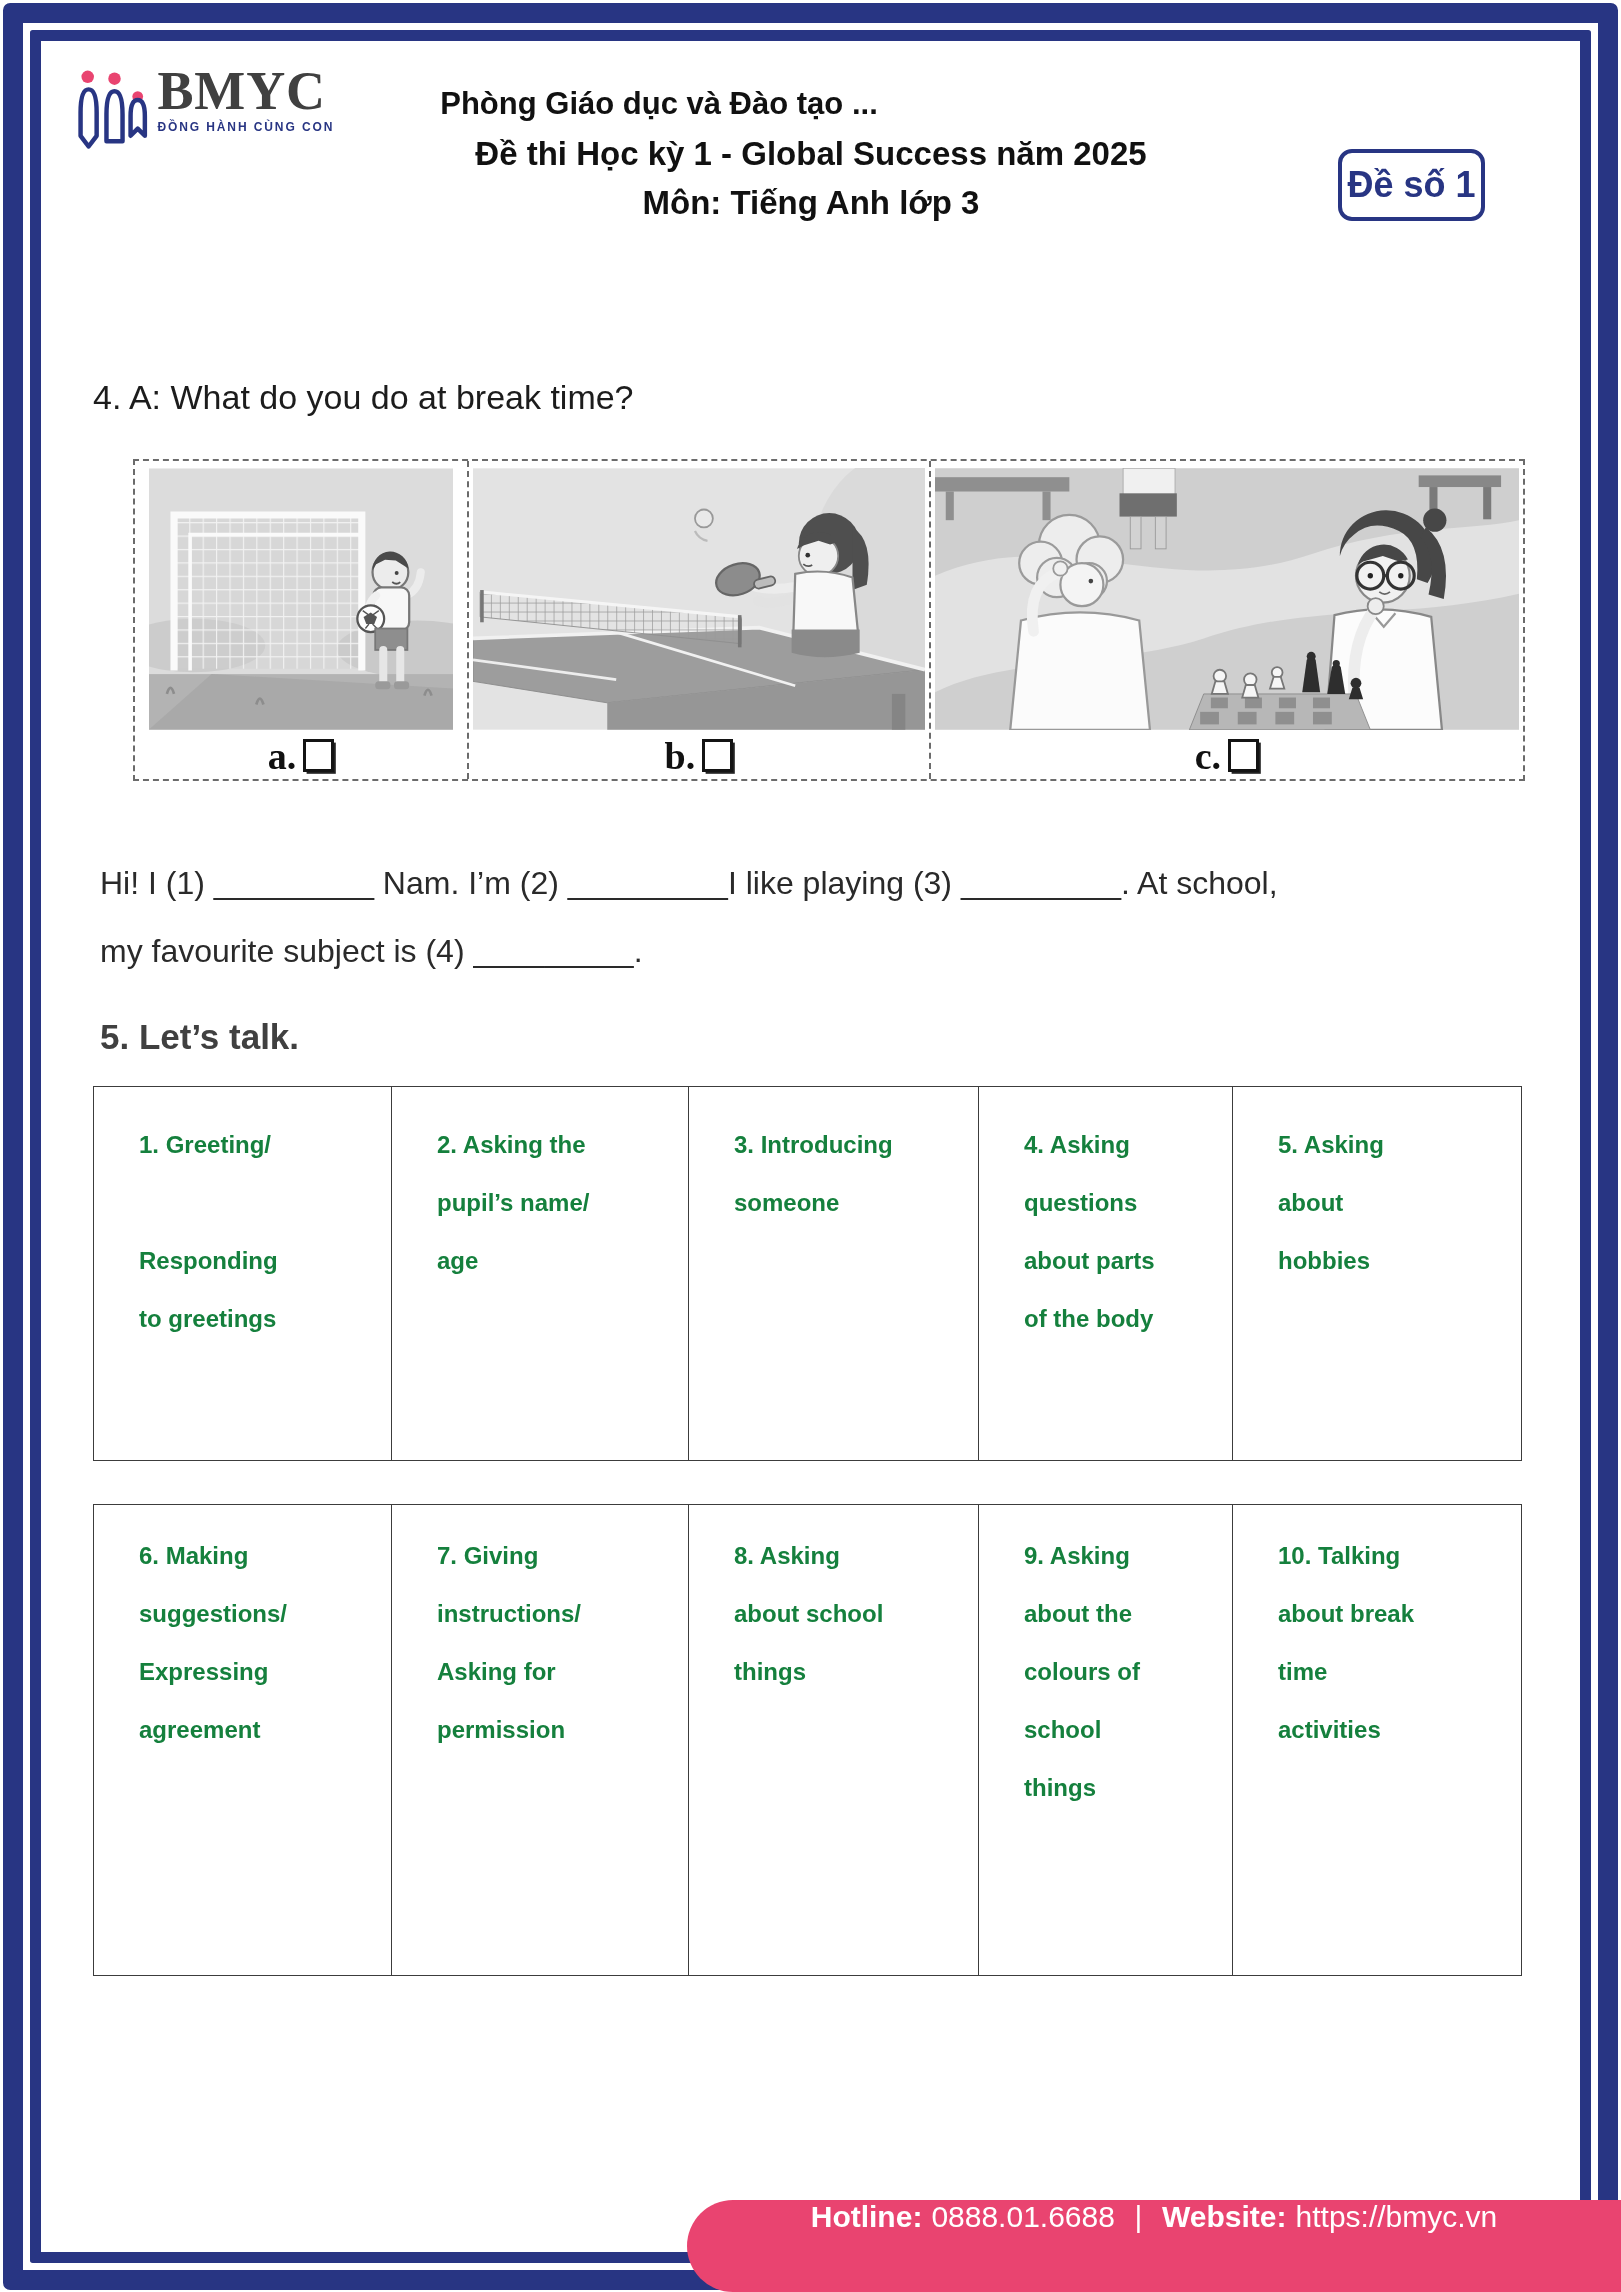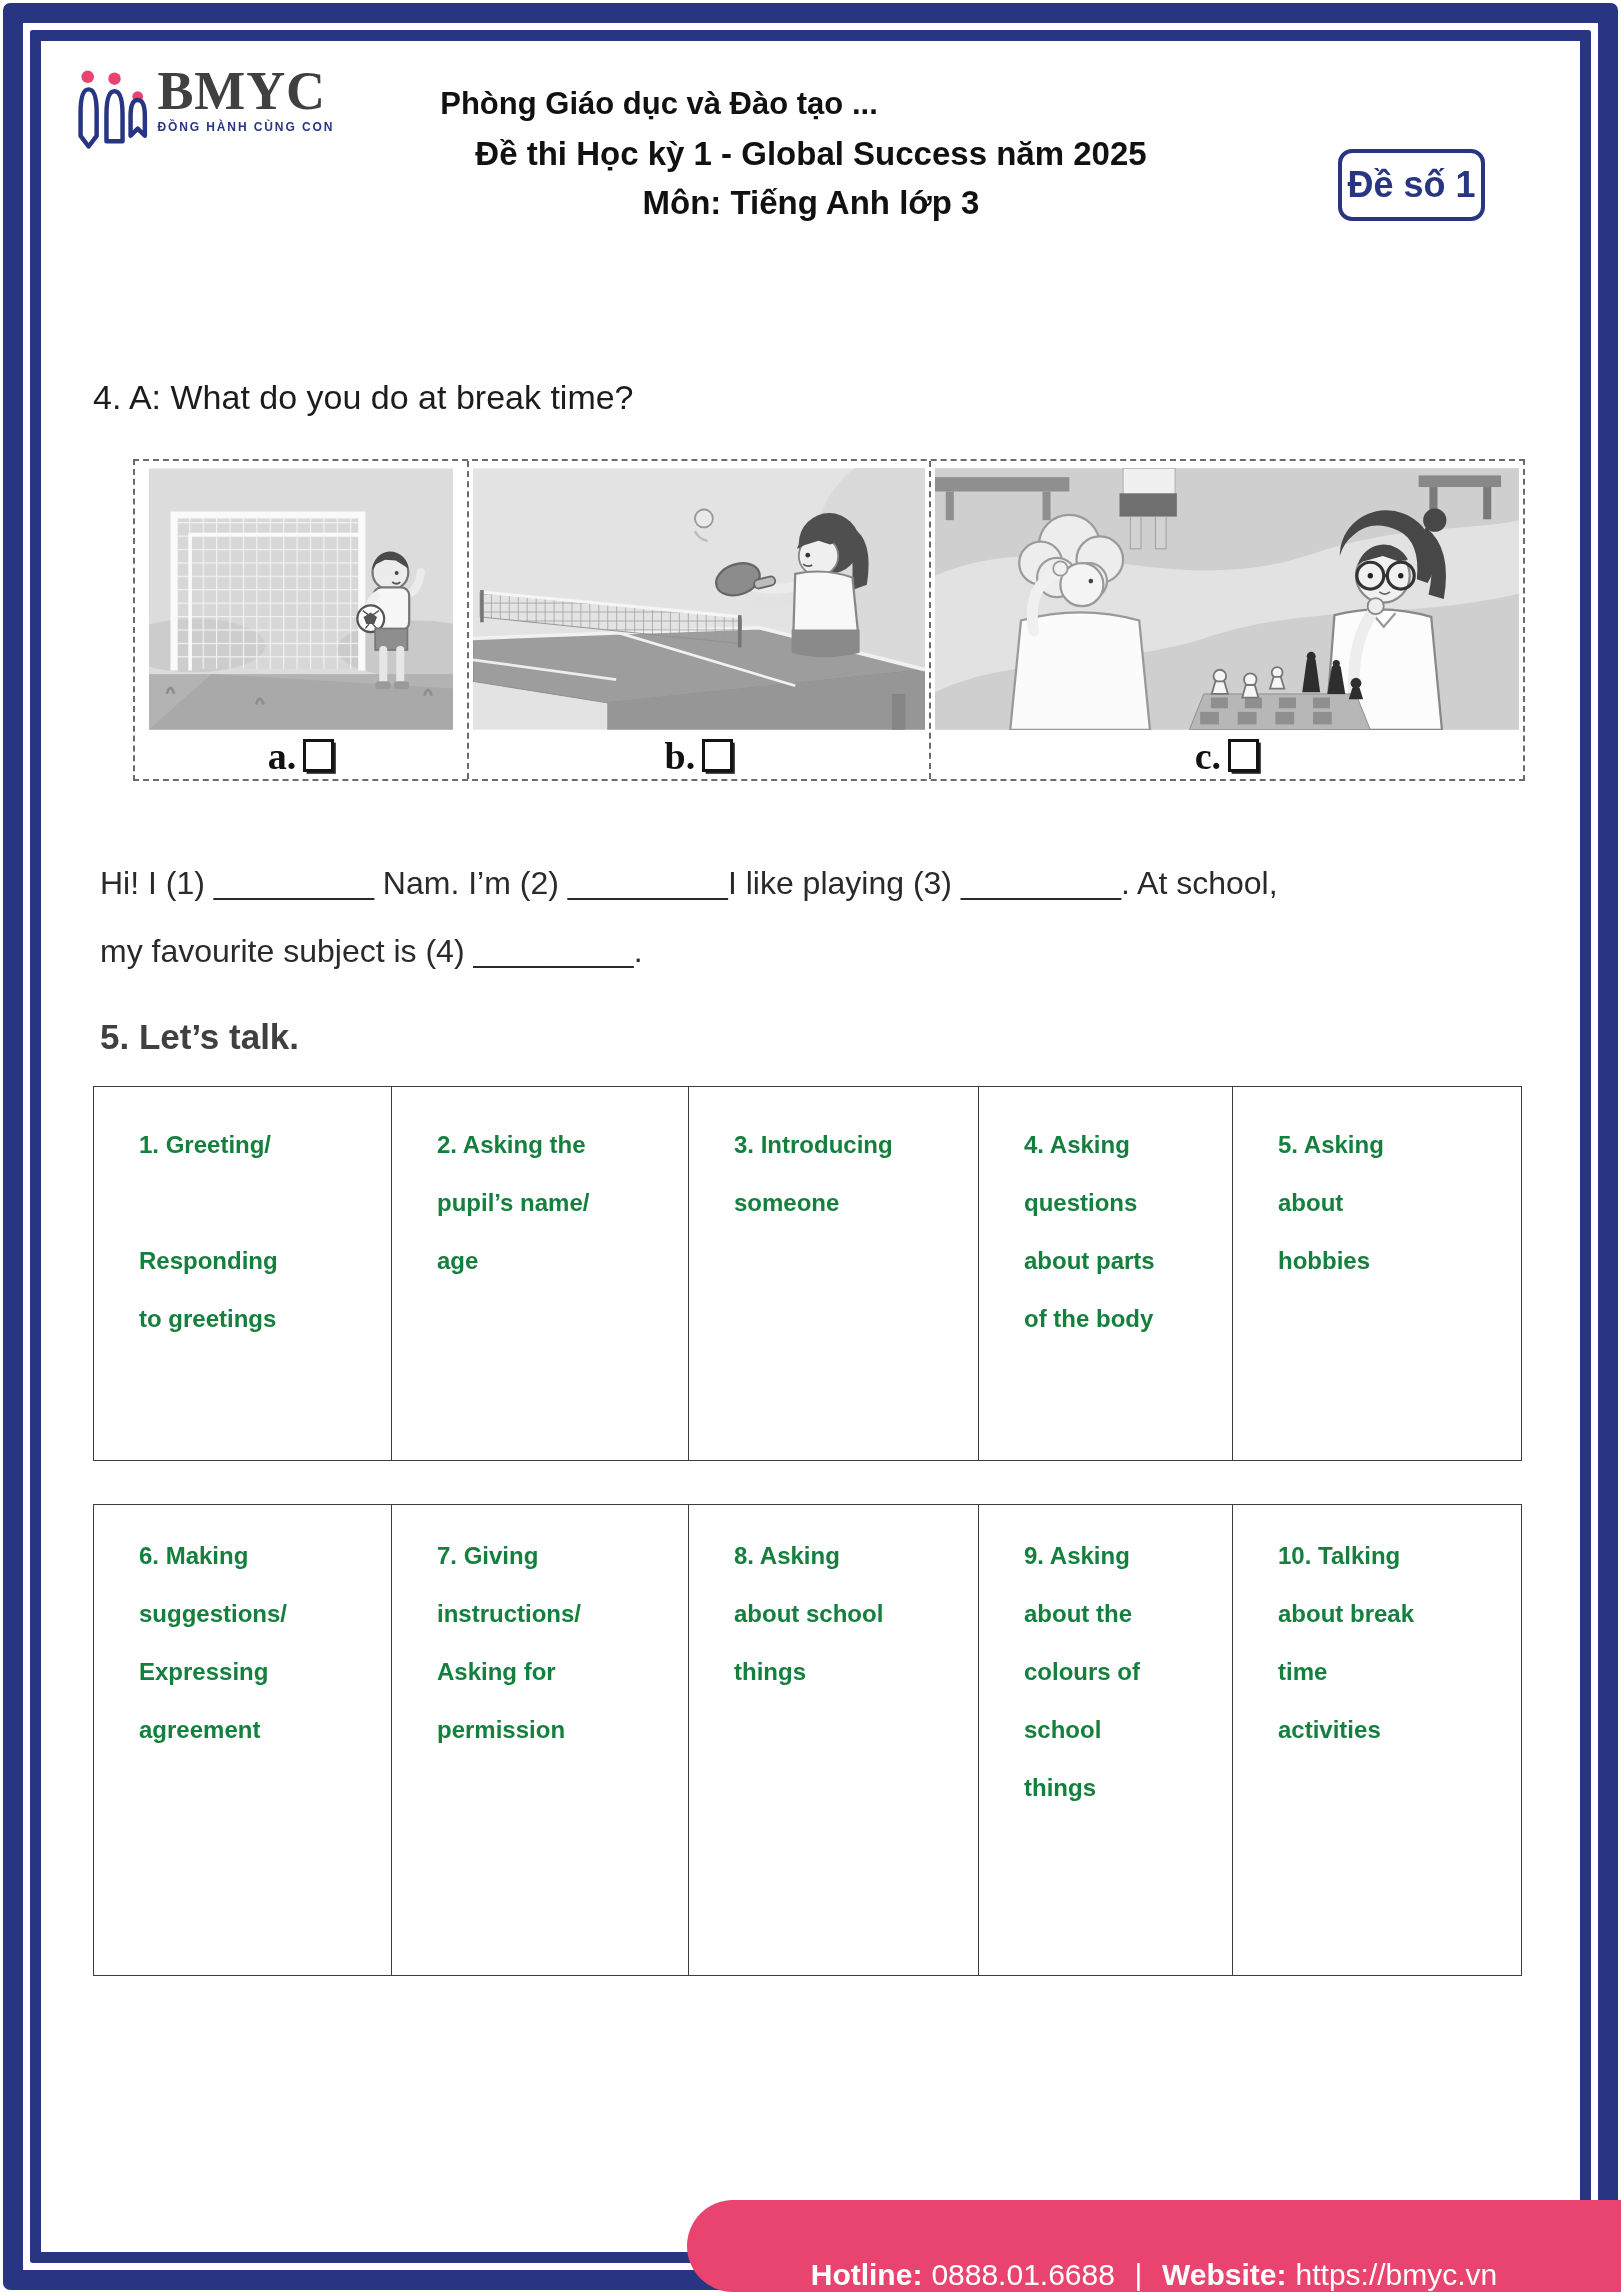--- a/index.html
+++ b/index.html
@@ -43,21 +43,21 @@
   .talk-table{position:absolute;left:93px;width:1429px;display:flex;border:1.8px solid #3c3c3c;
               box-sizing:border-box;background:#fff;z-index:3;}
   .t1{top:1086px;height:375px;} .t2{top:1504px;height:472px;}
   .talk-cell{box-sizing:border-box;padding:29px 16px 0 45px;font-size:24px;line-height:58px;
              white-space:pre-line;color:#15803d;font-weight:bold;}
   .t2 .talk-cell{padding-top:21.5px;}
   .talk-cell + .talk-cell{border-left:1.8px solid #3c3c3c;}
   .c1{width:297px;} .c2{width:297px;} .c3{width:290px;} .c4{width:254px;} .c5{flex:1;}
   
   .footer-bar{position:absolute;left:687px;top:2200px;width:934px;height:92px;background:#e94470;
-              border-radius:47px 0 0 47px;display:flex;align-items:flex-end;justify-content:center;
+              border-radius:47px 0 0 47px;display:flex;align-items:flex-start;justify-content:center;
               color:#fff;font-size:30px;z-index:6;white-space:nowrap;}
   .footer-bar b{font-weight:700;}
   .footer-sep{padding:0 19.7px;font-weight:400;}
   .fv{margin-left:9px;font-weight:400;}
 </style>
 </head>
 <body>
 
 <div class="page">
   <div class="frame-outer"></div>

